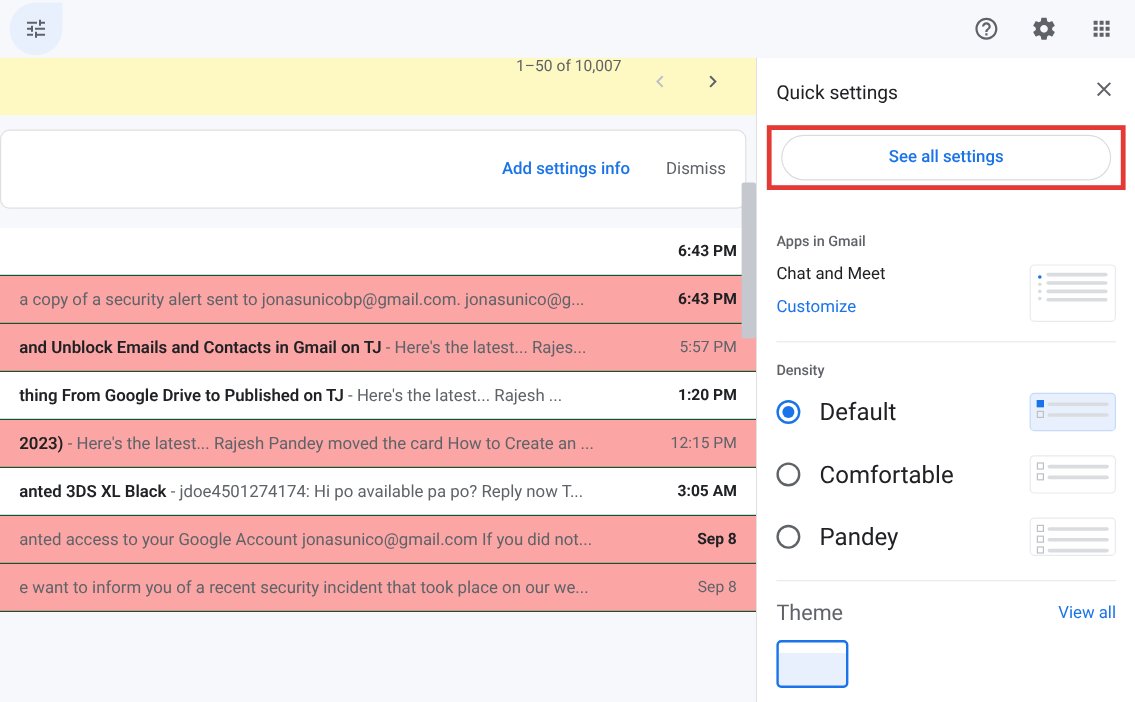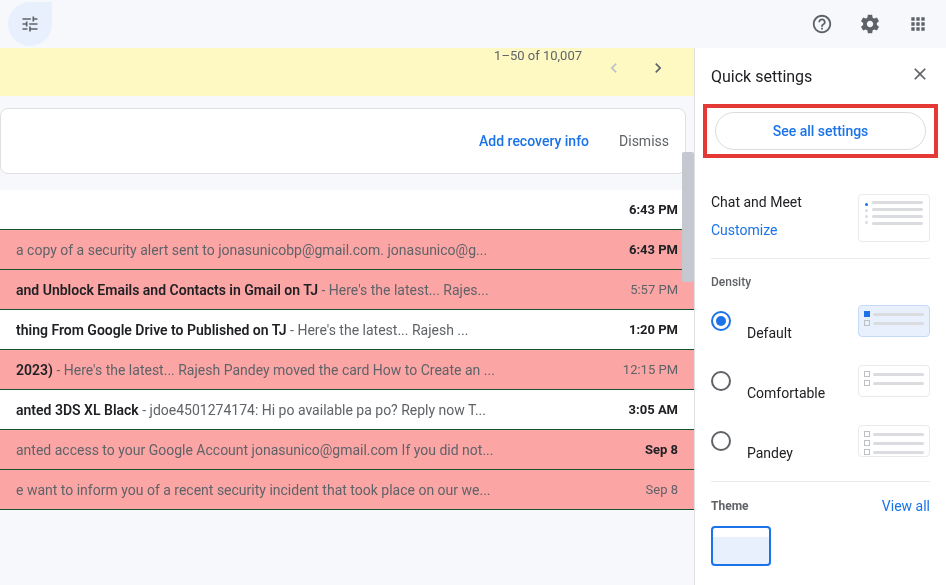--- a/index.html
+++ b/index.html
@@ -28,21 +28,21 @@
     .mail-row { height: 40px; border-bottom: 1px solid #14532d; display: flex; align-items: center; padding: 0 16px; font-size: 14px; cursor: pointer; }
     .mail-row.unread { background: #fff; }
     .mail-row.read { background: #fca5a5; }
     .mail-subject { flex: 1; white-space: nowrap; overflow: hidden; text-overflow: ellipsis; color: #5f6368; }
     .mail-subject .bold { color: #202124; font-weight: 600; }
     .mail-time { font-size: 13px; color: #5f6368; margin-left: 16px; white-space: nowrap; }
     .mail-time.bold { font-weight: 700; color: #202124; }
     
     .scroll-thumb { position: absolute; right: 0; top: 104px; width: 12px; height: 130px; background: #c5c8ce; border-radius: 2px; }
     
-    .quick-settings { width: 252px; background: #fff; border-left: 1px solid #e0e0e0; padding: 16px; overflow-y: auto; }
+    .quick-settings { width: 316px; background: #fff; border-left: 1px solid #e0e0e0; padding: 16px; overflow-y: auto; }
     .qs-header { display: flex; justify-content: space-between; align-items: center; margin-bottom: 16px; }
     .qs-title { font-size: 16px; color: #202124; }
     .qs-close { cursor: pointer; }
     
     .highlight-box { border: 4px solid #e53935; padding: 4px 8px; margin: 0 -8px 20px -8px; }
     .see-all-btn { width: 100%; padding: 10px; border: 1px solid #dadce0; border-radius: 20px; background: #fff; color: #1a73e8; font-size: 14px; font-weight: 500; cursor: pointer; }
     
     .qs-section { border-bottom: 1px solid #e8eaed; padding: 16px 0; }
     .qs-section-title { font-size: 12px; color: #5f6368; margin-bottom: 12px; font-weight: 500; }
     .qs-apps-row { display: flex; justify-content: space-between; align-items: flex-start; }
@@ -54,31 +54,31 @@
     .apps-thumb-dots span.active{ background:#1a73e8;}
     .apps-thumb-lines { flex:1; display:flex; flex-direction:column; gap:4px; }
     .apps-thumb-lines span{ height:3px; background:#dadce0; border-radius:2px;}
     
     .density-option { display: flex; justify-content: space-between; align-items: center; margin-bottom: 20px; }
     .density-option:last-child{margin-bottom:4px;}
     .density-left { display: flex; align-items: center; gap: 16px; }
     .radio { width: 20px; height: 20px; border: 2px solid #5f6368; border-radius: 50%; display: flex; align-items: center; justify-content: center; cursor:pointer;}
     .radio.selected { border-color: #1a73e8; }
     .radio.selected::after { content:''; width:10px; height:10px; background:#1a73e8; border-radius:50%; }
-    .density-label { font-size: 14px; color: #202124; margin-top: 24px; }
+    .density-label { font-size: 20px; color: #202124; }
     .density-thumb { width: 72px; height: 32px; border: 1px solid #e8eaed; border-radius: 4px; padding: 5px; display:flex; flex-direction:column; gap:3px; }
     .density-thumb.selected { background: #e8f0fe; border-color:#c5d9f9;}
     .density-thumb .dline { display:flex; gap:3px; align-items:center;}
     .density-thumb .dbox{ width:6px; height:6px; border:1px solid #bdc1c6;}
     .density-thumb.selected .dbox.blue{ background:#1a73e8; border-color:#1a73e8;}
     .density-thumb .dbar{ flex:1; height:3px; background:#dadce0; border-radius:2px;}
     
     .theme-section { padding: 16px 0 0 0; }
     .theme-header { display: flex; justify-content: space-between; align-items: center; margin-bottom: 12px; }
-    .theme-title { font-size: 12px; color: #5f6368; font-weight: 700; }
+    .theme-title { font-size: 18px; color: #5f6368; font-weight: 400; }
     .view-all { color: #1a73e8; font-size: 14px; cursor: pointer; }
     .theme-thumb { width: 60px; height: 40px; border: 2px solid #1a73e8; border-radius: 4px; background: linear-gradient(#fff 0%, #fff 25%, #e8f0fe 25%, #e8f0fe 100%); padding:4px; cursor:pointer;}
   </style>
 </head>
 <body>
 
 <div class="header">
   <div class="header-left">
     <div class="filter-btn">
       <svg width="20" height="20" viewBox="0 0 24 24">
@@ -115,21 +115,21 @@
           </svg>
       </div>
       <div class="nav-btn">
         <svg width="20" height="20" viewBox="0 0 24 24">
             <path d="M10 6L8.59 7.41 13.17 12l-4.58 4.59L10 18l6-6z"></path>
           </svg>
       </div>
     </div>
 
     <div class="banner">
-      <span class="banner-link">Add recovery info</span>
+      <span class="banner-link">Add settings info</span>
       <span class="banner-dismiss">Dismiss</span>
     </div>
 
     <div class="mail-list" id="mail-list">
         <div class="mail-row unread">
           <div class="mail-subject"><span></span></div>
           <div class="mail-time bold">6:43 PM</div>
         </div>
         <div class="mail-row read">
           <div class="mail-subject"><span>a copy of a security alert sent to jonasunicobp@gmail.com. jonasunico@g...</span></div>
@@ -172,20 +172,21 @@
             <path d="M19 6.41L17.59 5 12 10.59 6.41 5 5 6.41 10.59 12 5 17.59 6.41 19 12 13.41 17.59 19 19 17.59 13.41 12z"></path>
           </svg>
       </div>
     </div>
 
     <div class="highlight-box">
       <button class="see-all-btn">See all settings</button>
     </div>
 
     <div class="qs-section">
+      <div class="qs-section-title">Apps in Gmail</div>
       <div class="qs-apps-row">
         <div>
           <div class="qs-apps-text">Chat and Meet</div>
           <div class="qs-customize">Customize</div>
         </div>
         <div class="apps-thumb">
           <div class="apps-thumb-dots">
               <span class="active"></span>
               <span></span>
               <span></span>

